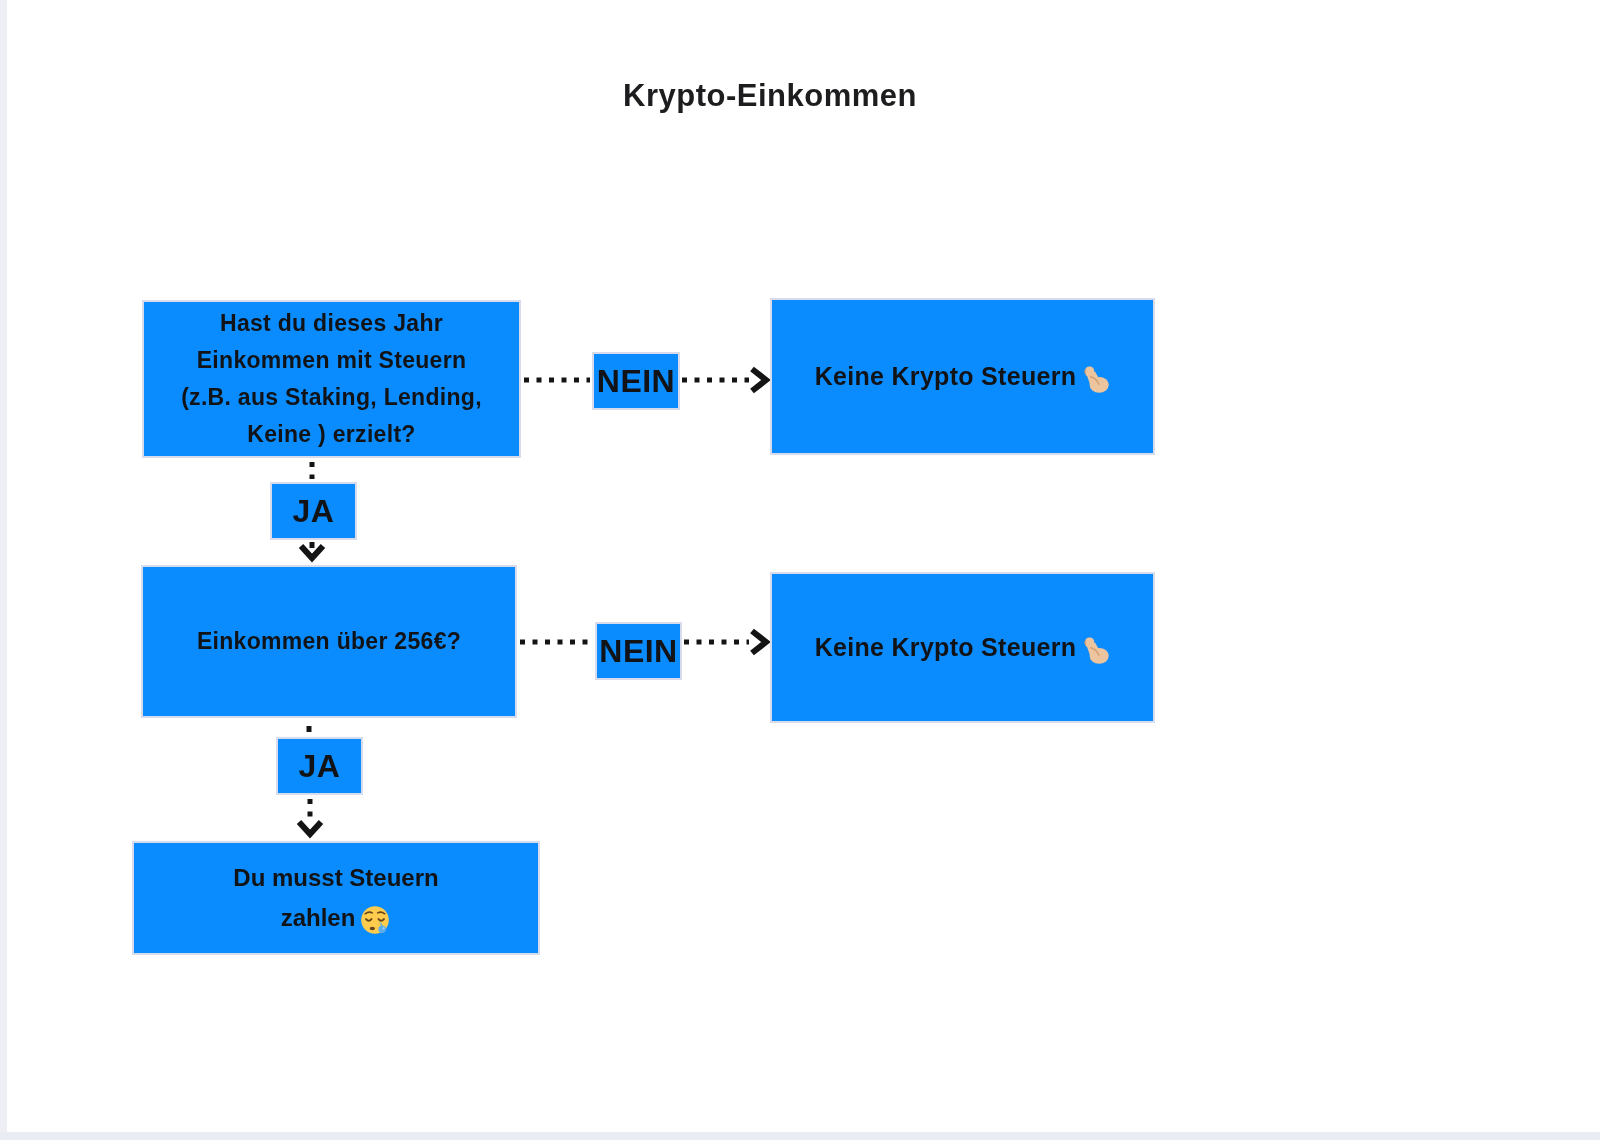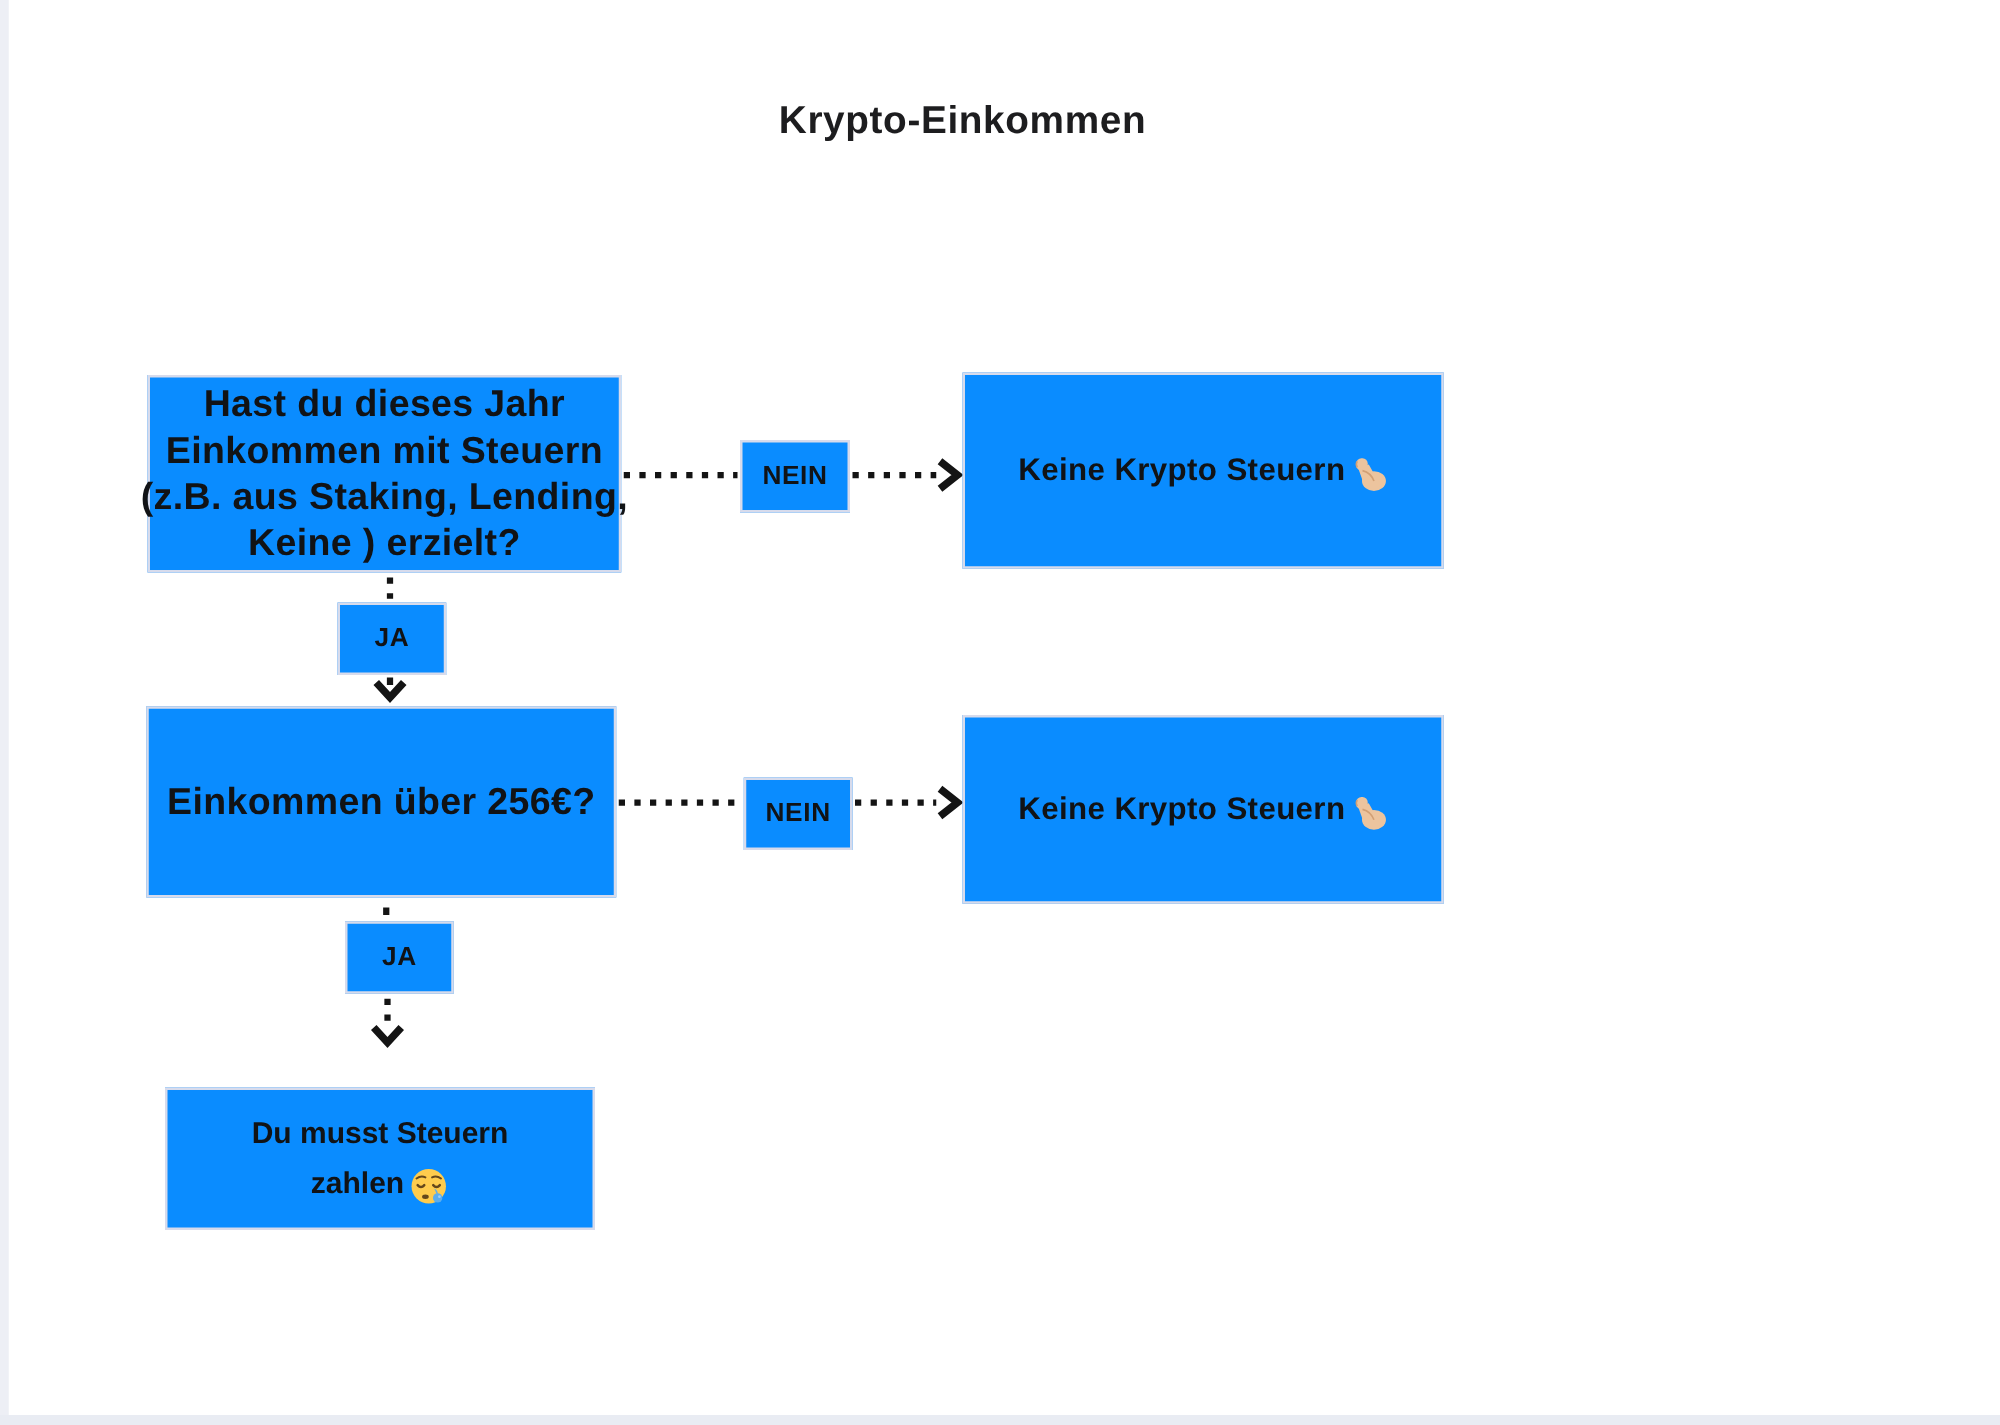--- a/index.html
+++ b/index.html
@@ -13,45 +13,45 @@
   .title{
     position:absolute;left:0;top:66px;width:1540px;text-align:center;
     font-size:31px;font-weight:700;letter-spacing:0.5px;line-height:60px;color:#1d1d1f;
   }
 
   .node{
     position:absolute;background:#0a8cff;border:2px solid #d7dbec;box-sizing:border-box;
     display:flex;flex-direction:column;align-items:center;justify-content:center;
     font-weight:700;color:#111316;text-align:center;
   }
-  .q{font-size:30px;line-height:37px;letter-spacing:0.3px;}
+  .q{font-size:23px;line-height:37px;letter-spacing:0.3px;margin-left:24px;}
   .q .line{white-space:nowrap;}
   .result{flex-direction:row;font-size:25px;letter-spacing:0.3px;align-items:center;}
-  .tag{font-size:21px;letter-spacing:0.5px;}
+  .tag{font-size:32px;letter-spacing:0.5px;}
   .final .line{display:flex;flex-direction:row;align-items:center;justify-content:center;
     font-size:24px;line-height:40px;white-space:nowrap;}
 
   .emoji{display:inline-flex;margin-left:4px;transform:translateY(2px);}
   .emoji svg{display:block;}
 
   svg.connectors{position:absolute;left:0;top:0;pointer-events:none;}
   .dash{stroke:#141414;stroke-width:5;fill:none;}
   .dotted{stroke-dasharray:5 7.5;}
   .chev{stroke:#141414;stroke-width:6;fill:none;stroke-linejoin:miter;}
 
   
   #q1    {left:118px;top:300px;width:379px;height:158px;}
   #nein1 {left:592px;top:352px;width:88px; height:58px;}
   #res1  {left:770px;top:298px;width:385px;height:157px;}
   #ja1   {left:270px;top:482px;width:87px; height:58px;}
   #q2    {left:117px;top:565px;width:376px;height:153px;}
   #nein2 {left:595px;top:622px;width:87px; height:58px;}
   #res2  {left:770px;top:572px;width:385px;height:151px;}
   #ja2   {left:276px;top:737px;width:87px; height:58px;}
-  #final {left:132px;top:870px;width:344px;height:114px;}
+  #final {left:132px;top:841px;width:408px;height:114px;}
 </style>
 </head>
 <body>
 
 <div class="stage">
 
   <div class="gutter-left"></div>
   <div class="gutter-bottom"></div>
 
   <div class="title">

